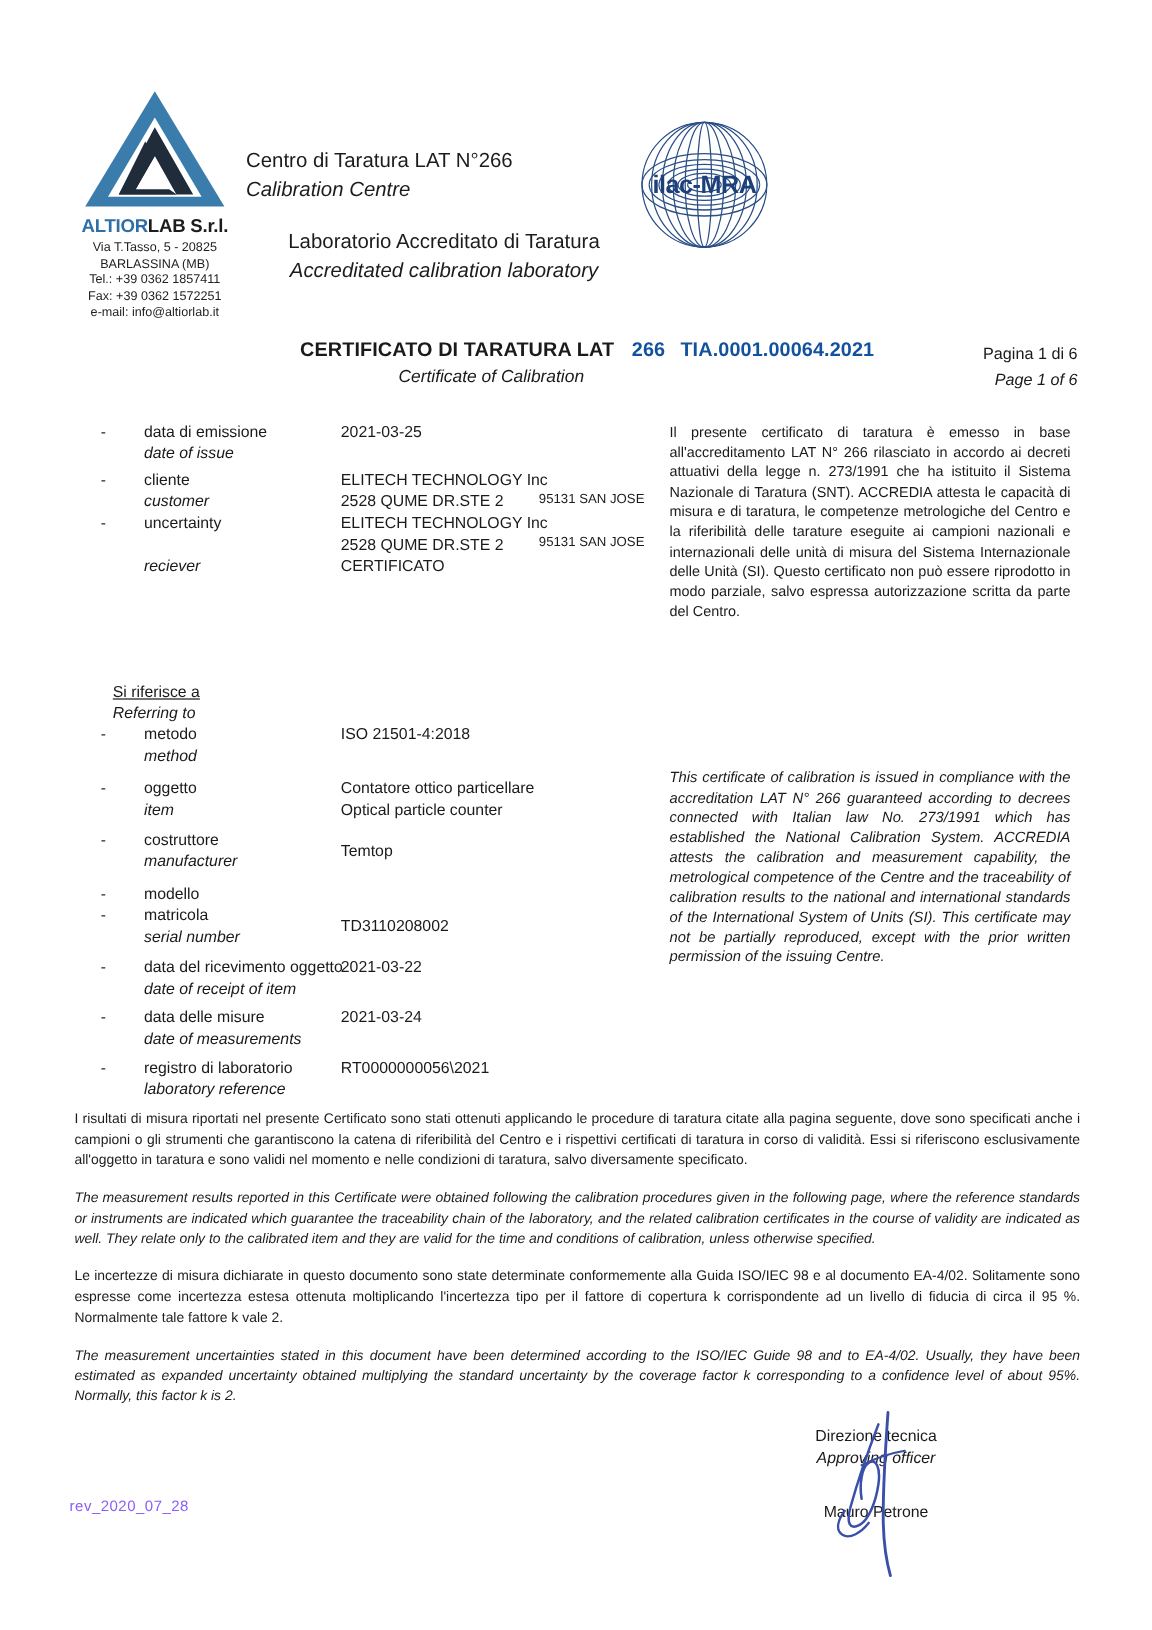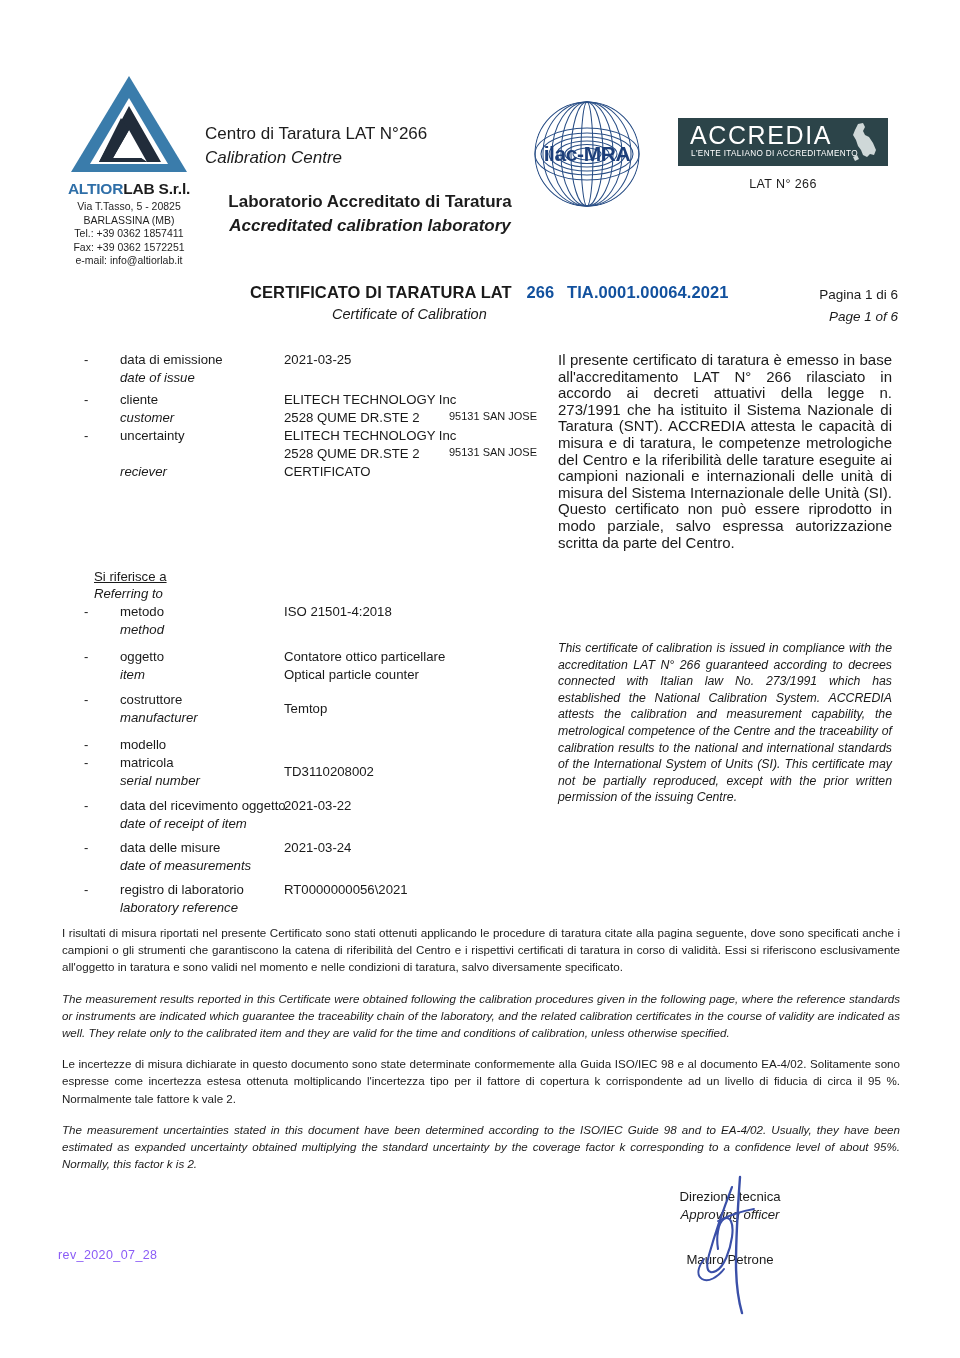--- a/index.html
+++ b/index.html
@@ -67,21 +67,20 @@
     font-size: 17px;
     font-style: italic;
     color: #1c1c1c;
     line-height: 24px;
   }
   .center-titles2 {
     position: absolute;
     left: 190px; top: 190px;
     width: 360px;
     text-align: center;
-    font-weight: bold;
   }
 
   
   .ilac {
     position: absolute;
     left: 528px; top: 98px;
     width: 118px; height: 112px;
   }
   .ilac svg { display: block; }
 
@@ -198,21 +197,21 @@
     left: 365px; top: 0;
     font-size: 11px;
     color: #1a1a1a;
     white-space: nowrap;
   }
 
   .legal-it {
     position: absolute;
     left: 558px; top: 352px;
     width: 334px;
-    font-size: 15px;
+    font-size: 12px;
     line-height: 16.6px;
     text-align: justify;
     color: #1a1a1a;
   }
   .legal-en {
     position: absolute;
     left: 558px; top: 640px;
     width: 334px;
     font-size: 12.3px;
     line-height: 16.6px;
@@ -338,31 +337,20 @@
           <path d="M13,56 a46,21 0 0 0 92,0"></path>
           <path d="M21,56 a38,17 0 0 0 76,0"></path>
           <path d="M29,56 a30,13 0 0 0 60,0"></path>
           <path d="M37,56 a22,9.5 0 0 0 44,0"></path>
           <path d="M45,56 a14,6 0 0 0 28,0"></path>
         </g>
         <text x="59" y="63" text-anchor="middle" font-family="'Liberation Sans', sans-serif" font-size="21" font-weight="bold" fill="#1d3f7a" letter-spacing="-0.4">ilac-MRA</text>
       </svg>
     </div>
 
-    <div class="accredia-wrap">
-      <div class="accredia-box">
-        <div class="acc-name">ACCREDIA</div>
-        <div class="acc-sub">L'ENTE ITALIANO DI ACCREDITAMENTO</div>
-        <svg class="italy-map" width="30" height="42" viewBox="0 0 30 42">
-          <path d="M8,2 L13,1 L15,5 L13,9 L15,13 L19,15 L23,21 L26,28 L24,33 L20,32 L17,35 L13,33 L11,28 L8,24 L6,18 L3,13 L5,8 Z" fill="#cfd8d8"></path>
-          <path d="M3,35 L7,33 L9,37 L5,39 Z" fill="#cfd8d8"></path>
-        </svg>
-      </div>
-      <div class="lat-num">LAT  N° 266</div>
-    </div>
   </div>
 
   <div class="cert-title-row">
     <div class="cert-title-main">
       <span>CERTIFICATO DI TARATURA LAT</span>
       <span class="accent" style="padding-left:10px">266</span>
       <span class="accent" style="padding-left:8px">TIA.0001.00064.2021</span>
     </div>
     <div class="cert-title-sub">Certificate of Calibration</div>
     <div class="pageno">

